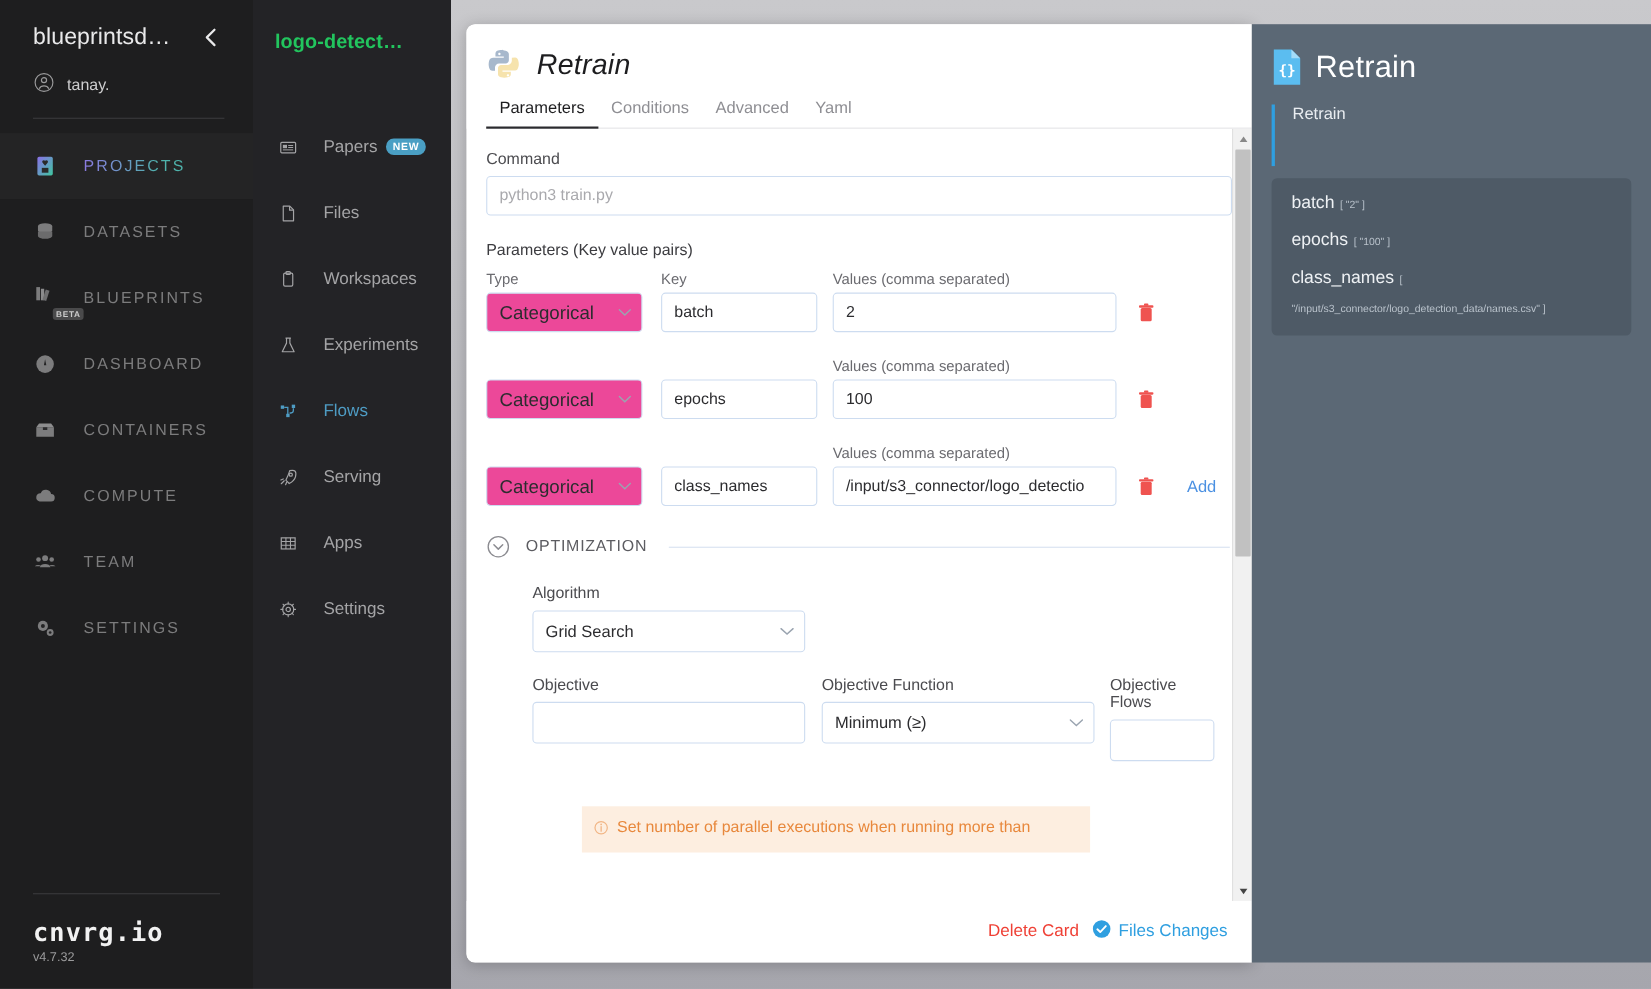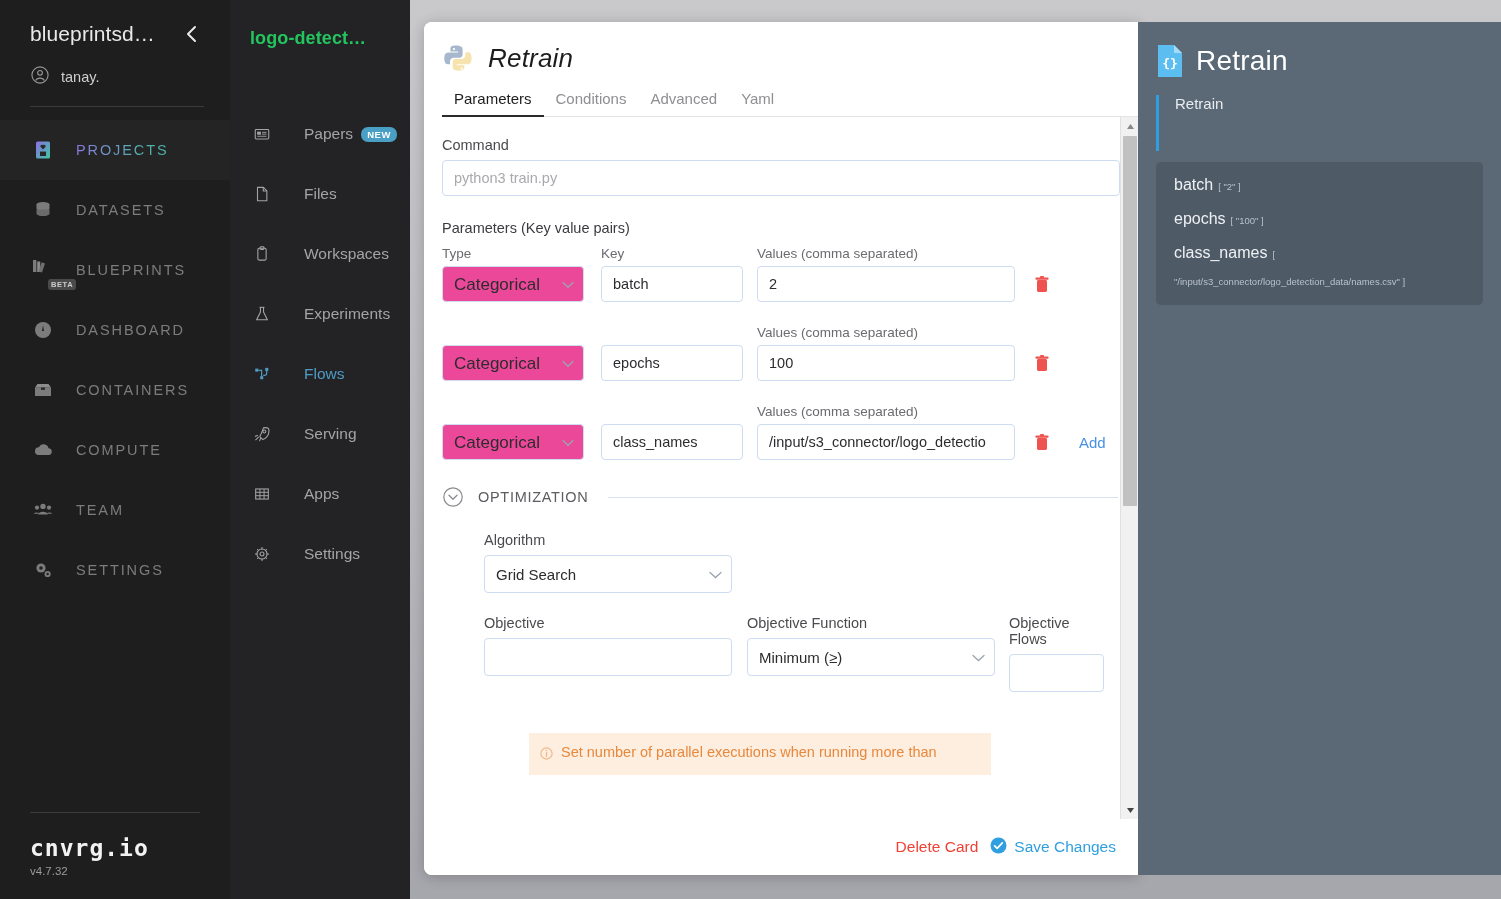--- a/index.html
+++ b/index.html
@@ -40,21 +40,21 @@
   .sb-user { display: flex; align-items: center; gap: 12px; margin-top: 20px; padding-left: 1px; }
   .sb-user-name { font-size: 14.5px; color: #cfcfd0; }
   .sb-divider { margin: 18px 0 0 0; height: 1px; background: #3b3b3c; }
 
   .nav-list { margin-top: 13px; }
   .nav-item {
     display: flex; align-items: center; gap: 20px;
     height: 60px; padding-left: 30px; cursor: pointer;
     font-size: 14.5px; letter-spacing: 1.9px; color: #7c7c7d;
   }
-  .nav-item .nav-ico { width: 26px; display: flex; align-items: center; justify-content: center; font-weight: bold; }
+  .nav-item .nav-ico { width: 26px; display: flex; align-items: center; justify-content: flex-start; font-weight: bold; }
   .nav-item.active { background: #242425; }
   .nav-item.active .nav-label {
     background: linear-gradient(90deg,#8b7ae0 0%,#4fb3ac 75%);
     -webkit-background-clip: text; background-clip: text; color: transparent;
     font-weight: 500;
   }
   .beta-tag {
     position: absolute; left: 18px; top: 22px;
     font-size: 7.5px; letter-spacing: .6px; color: #cdcdcd;
     background: #4a4a4b; border-radius: 3px; padding: 1px 3px;
@@ -77,21 +77,21 @@
     position: absolute; left: 230px; top: 0;
     width: 180px; height: 899px;
     background: #232326;
   }
   .proj-title {
     padding: 28px 0 0 20px;
     font-size: 18px; font-weight: 700; color: #22c55e; letter-spacing: .1px;
   }
   .proj-nav { margin-top: 55px; }
   .proj-item {
-    display: flex; align-items: center; gap: 32px;
+    display: flex; align-items: center; gap: 22px;
     height: 60px; padding-left: 22px; cursor: pointer;
     font-size: 15.5px; color: #a4a4a6;
   }
   .proj-item .pico { width: 20px; display: flex; align-items: center; justify-content: center; }
   .proj-item.active { color: #4e9cc4; }
   .badge-new {
     display: inline-block; margin-left: 8px;
     background: #4a9fc4; color: #fff; font-size: 9.5px; font-weight: 700;
     letter-spacing: .6px; border-radius: 7px; padding: 2px 6px 2px 6px;
     vertical-align: middle;
@@ -700,21 +700,21 @@
 
     <div class="modal-foot">
       <span class="btn-delete">Delete Card</span>
       <span class="btn-save">
         <span>
           <svg width="17" height="17" viewBox="0 0 17 17">
               <circle cx="8.5" cy="8.5" r="8" fill="#2f9fe0"></circle>
               <path d="M4.6 8.8 7.2 11.3 12.3 5.9" stroke="#fff" stroke-width="1.7" fill="none" stroke-linecap="round" stroke-linejoin="round"></path>
             </svg>
         </span>
-        <span>Save Changes</span>
+        <span>Files Changes</span>
       </span>
     </div>
   </div>
 
   <div class="info-panel">
     <div class="info-title-row">
       <span class="json-ico">
         <svg width="28" height="34" viewBox="0 0 28 34">
             <path d="M2 1h16l8 8v24H2z" fill="#5bbdf0"></path>
             <path d="M18 1l8 8h-8z" fill="#a4dcf8"></path>

